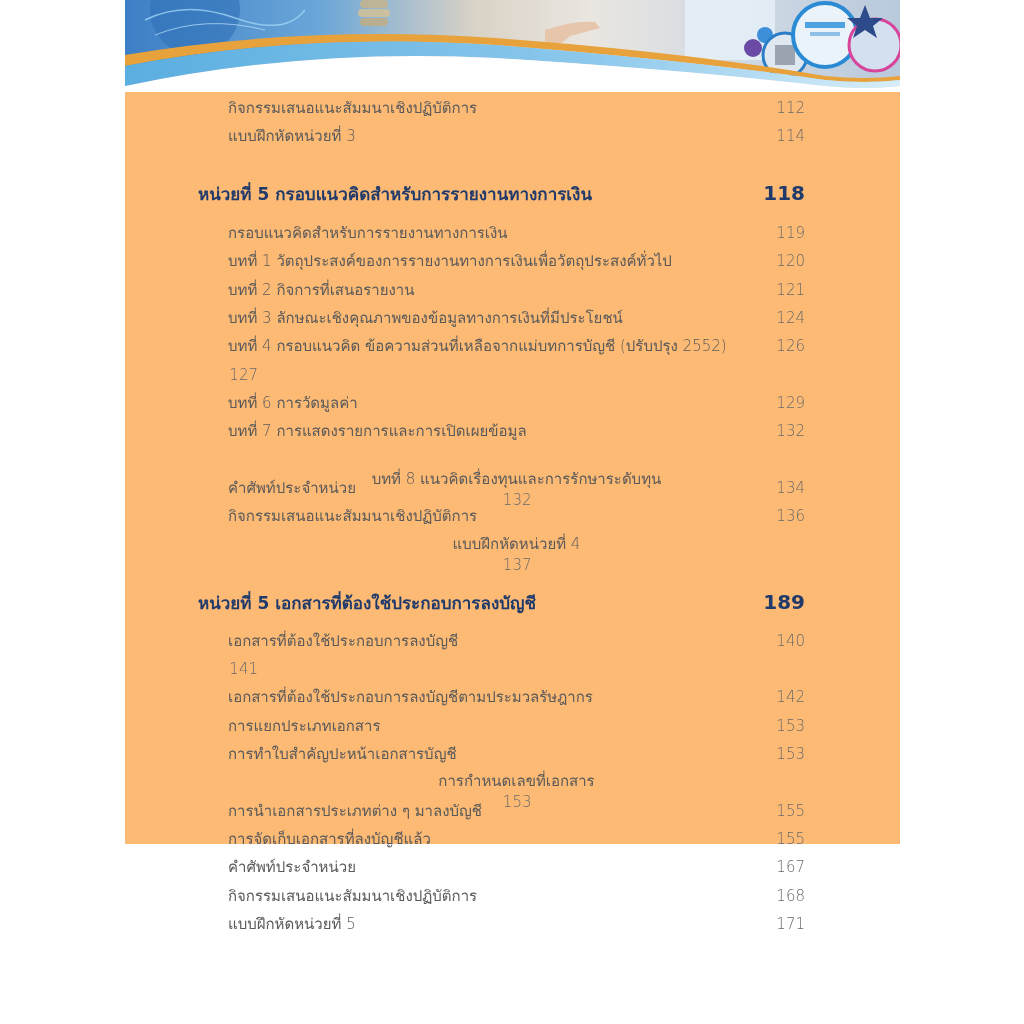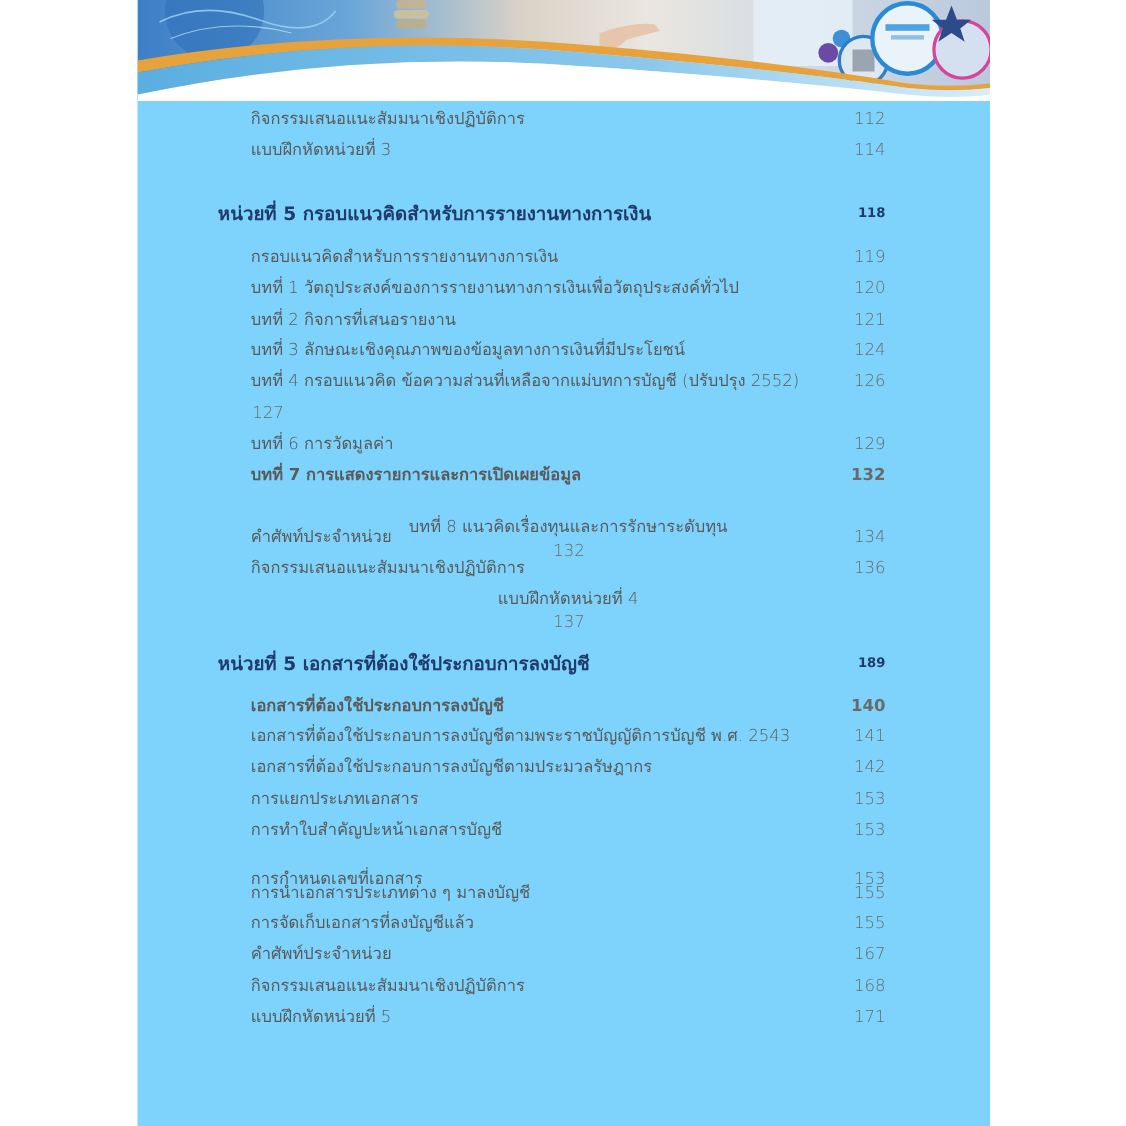--- a/index.html
+++ b/index.html
@@ -12,22 +12,22 @@
       height: 1024px;
       position: relative;
       overflow: hidden;
       font-family: "DejaVu Sans", "Liberation Sans", sans-serif;
     }
     .page {
       position: absolute;
       left: 125px;
       top: 0;
       width: 775px;
-      height: 1024px;
-      background: #7dd3fc;
+      height: 844px;
+      background: #fdba74;
     }
     .banner {
       position: absolute;
       left: 0;
       top: 0;
       width: 775px;
       height: 92px;
       overflow: hidden;
     }
     .banner svg {
@@ -66,21 +66,21 @@
       display: flex;
       justify-content: space-between;
       align-items: center;
       color: #1f3a6b;
       font-size: 17px;
       font-weight: bold;
       white-space: nowrap;
     }
     .unit .pg {
       color: #1f3a6b;
-      font-size: 12px;
+      font-size: 20px;
       font-weight: bold;
     }
   </style>
 </head>
 <body>
 
 <div class="page">
 
   <div class="banner">
     <svg width="775" height="92" viewBox="0 0 775 92">
@@ -168,21 +168,21 @@
       <span>บทที่ 4 กรอบแนวคิด ข้อความส่วนที่เหลือจากแม่บทการบัญชี (ปรับปรุง 2552)</span>
       <span class="pg">126</span>
     </div>
     <div class="entry" style="top:362px;">
       <span class="pg">127</span>
     </div>
     <div class="entry" style="top:390px;">
       <span>บทที่ 6 การวัดมูลค่า</span>
       <span class="pg">129</span>
     </div>
-    <div class="entry" style="top:418px;font-weight:bold;">
+    <div class="entry" style="top:418px;">
       <span>บทที่ 7 การแสดงรายการและการเปิดเผยข้อมูล</span>
       <span class="pg">132</span>
     </div>
     <div class="entry" style="top:467px;flex-direction:column;">
       <span>บทที่ 8 แนวคิดเรื่องทุนและการรักษาระดับทุน</span>
       <span class="pg">132</span>
     </div>
     <div class="entry" style="top:475px;">
       <span>คำศัพท์ประจำหน่วย</span>
       <span class="pg">134</span>
@@ -194,41 +194,40 @@
     <div class="entry" style="top:532px;flex-direction:column;">
       <span>แบบฝึกหัดหน่วยที่ 4</span>
       <span class="pg">137</span>
     </div>
 
     <div class="unit" style="top:587px;">
       <span>หน่วยที่ 5 เอกสารที่ต้องใช้ประกอบการลงบัญชี</span>
       <span class="pg">189</span>
     </div>
 
-    <div class="entry" style="top:628px;font-weight:bold;">
+    <div class="entry" style="top:628px;">
       <span>เอกสารที่ต้องใช้ประกอบการลงบัญชี</span>
       <span class="pg">140</span>
     </div>
     <div class="entry" style="top:656px;">
-      <span>เอกสารที่ต้องใช้ประกอบการลงบัญชีตามพระราชบัญญัติการบัญชี พ.ศ. 2543</span>
       <span class="pg">141</span>
     </div>
     <div class="entry" style="top:684px;">
       <span>เอกสารที่ต้องใช้ประกอบการลงบัญชีตามประมวลรัษฎากร</span>
       <span class="pg">142</span>
     </div>
     <div class="entry" style="top:713px;">
       <span>การแยกประเภทเอกสาร</span>
       <span class="pg">153</span>
     </div>
     <div class="entry" style="top:741px;">
       <span>การทำใบสำคัญปะหน้าเอกสารบัญชี</span>
       <span class="pg">153</span>
     </div>
-    <div class="entry" style="top:786px;">
+    <div class="entry" style="top:769px;flex-direction:column;">
       <span>การกำหนดเลขที่เอกสาร</span>
       <span class="pg">153</span>
     </div>
     <div class="entry" style="top:798px;">
       <span>การนำเอกสารประเภทต่าง ๆ มาลงบัญชี</span>
       <span class="pg">155</span>
     </div>
     <div class="entry" style="top:826px;">
       <span>การจัดเก็บเอกสารที่ลงบัญชีแล้ว</span>
       <span class="pg">155</span>

